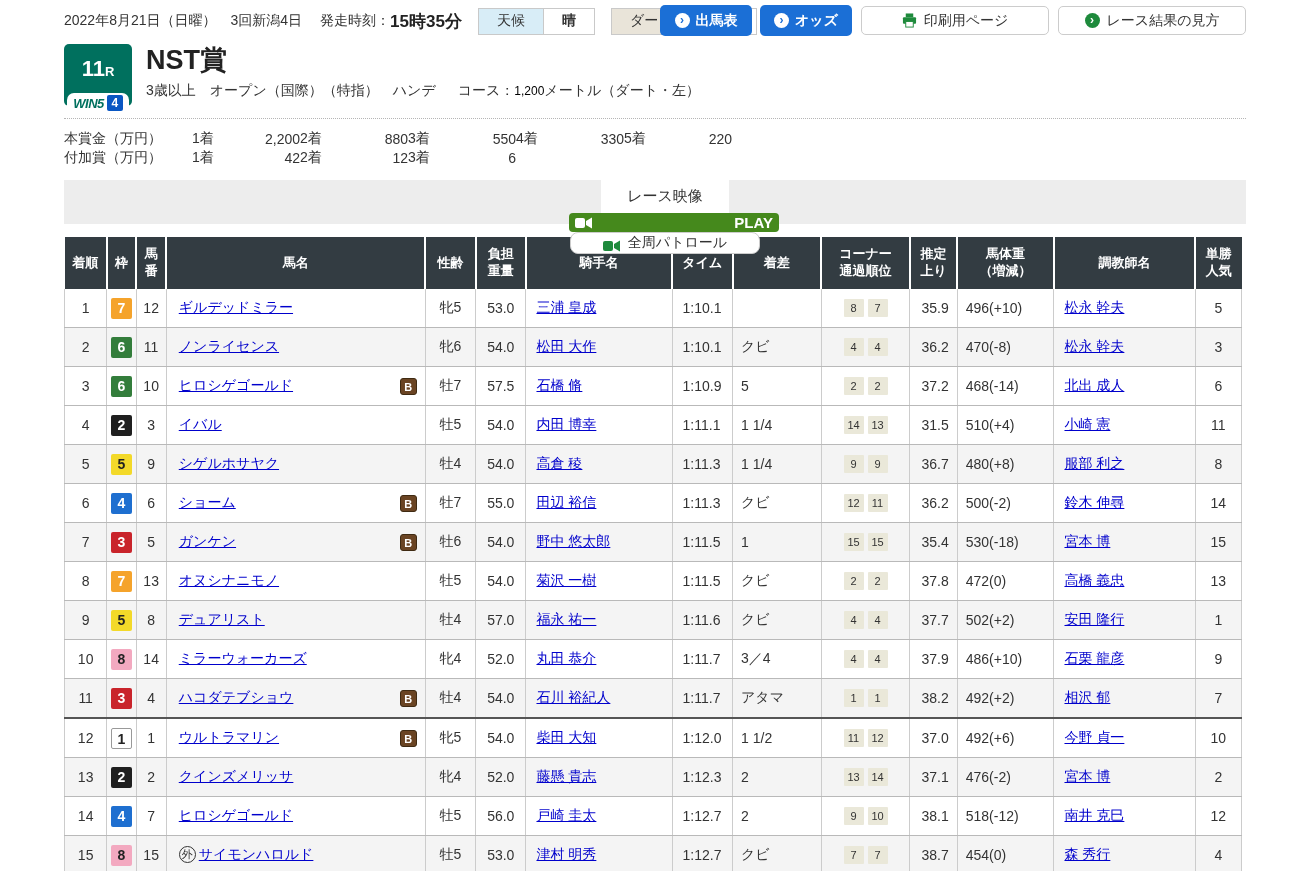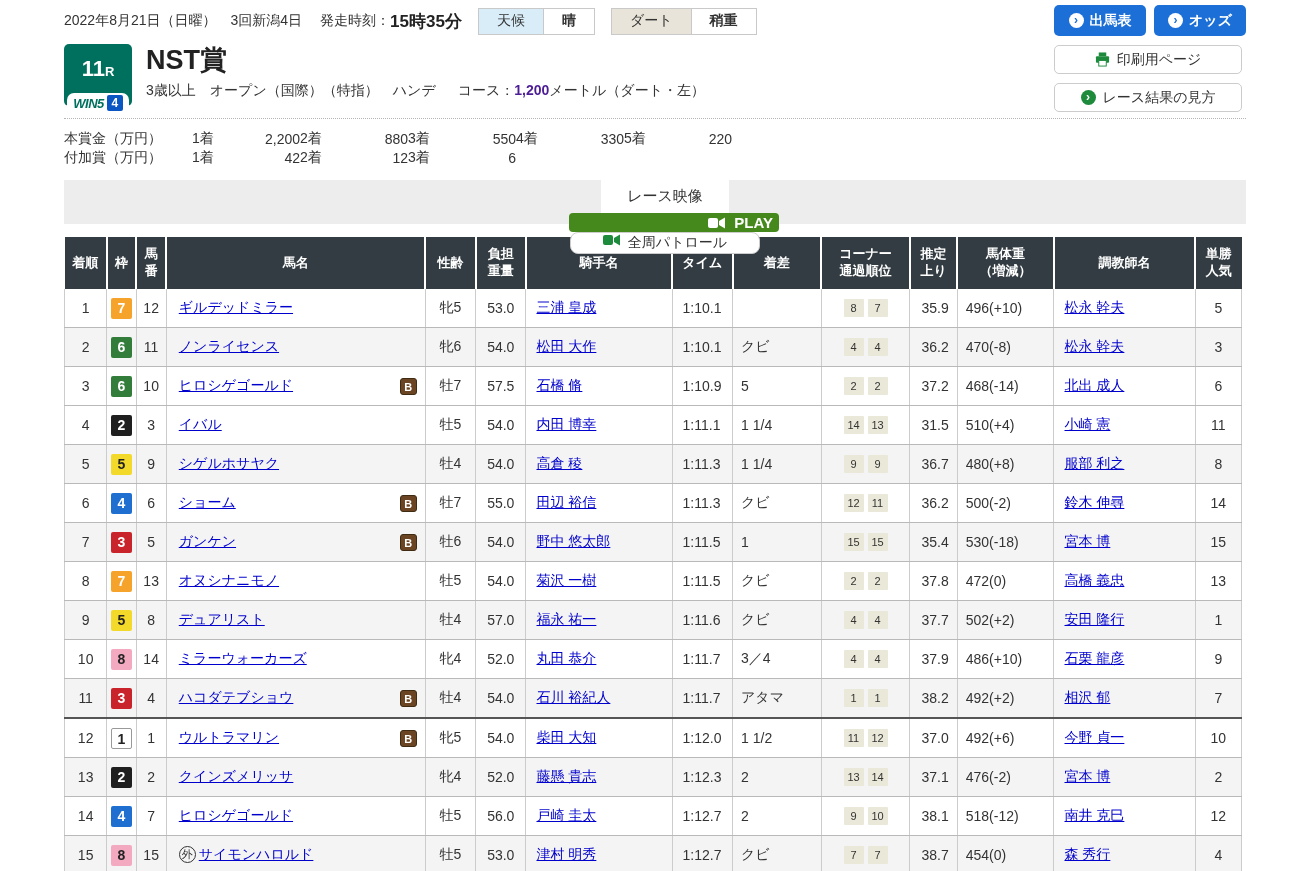--- a/index.html
+++ b/index.html
@@ -14,21 +14,21 @@
   .meeting{margin-left:14px;}
   .start-label{margin-left:18px;}
   .start-time{font-weight:bold;font-size:17px;color:#222;}
   .badge-group{display:inline-flex;align-items:stretch;border:1px solid #c9c9c9;height:27px;box-sizing:border-box;margin-left:16px;background:#fff;}
   .badge-label,.badge-value{display:flex;align-items:center;padding:0 18px;}
   .badge-label.blue{background:#d8edf7;}
   .badge-label.tan{background:#e9e4d9;}
   .badge-value{background:#fff;font-weight:bold;border-left:1px solid #c9c9c9;}
 
   
-  .side-actions{position:absolute;top:5px;right:0;display:flex;flex-direction:column;align-items:flex-start;gap:9px;z-index:5;}
+  .side-actions{position:absolute;top:5px;right:0;display:flex;flex-direction:row;align-items:center;gap:9px;z-index:5;}
   .blue-row{display:flex;gap:8px;}
   .blue-btn{
     display:flex;align-items:center;justify-content:center;gap:6px;
     min-width:92px;height:31px;padding:0 12px;border:none;border-radius:5px;
     background:#1b6fd6;color:#fff;font-weight:bold;font-size:14px;cursor:pointer;
     font-family:inherit;
   }
   .circ{display:inline-block;width:15px;height:15px;line-height:14px;border-radius:50%;
     background:#fff;color:#1b6fd6;font-size:12px;font-weight:bold;text-align:center;}
   .circ::before{content:"›";}
@@ -45,37 +45,37 @@
   .race-header{display:flex;margin-top:8px;}
   .race-badge{width:68px;height:62px;background:#00705e;border-radius:5px;padding:3px;box-sizing:border-box;text-align:center;flex:none;}
   .race-no{color:#fff;font-weight:bold;font-size:22px;line-height:43px;}
   .race-no small{font-size:13px;font-weight:bold;}
   .win5-strip{background:#fff;height:20px;display:flex;align-items:center;justify-content:center;gap:3px;border-radius:7px;}
   .win5-text{font-style:italic;font-weight:bold;font-size:13px;color:#00705e;letter-spacing:-0.5px;}
   .win5-num{display:inline-block;background:#0a57c3;color:#fff;font-weight:bold;font-size:12px;width:16px;height:16px;line-height:16px;border-radius:2px;}
   .race-info{margin-left:14px;}
   .race-title{font-size:27px;font-weight:bold;color:#222;margin:0;line-height:32px;}
   .race-cond{font-size:14px;color:#333;margin-top:6px;}
-  .race-cond .dist{font-weight:bold;font-size:14px;color:#4c1d95;}
+  .race-cond .dist{font-weight:normal;font-size:12px;color:#000000;}
   .dotted{border-bottom:1px dotted #b5b5b5;margin-top:12px;}
 
   
   .prize{margin-top:10px;font-size:14px;color:#333;}
   .prize-row{display:grid;grid-template-columns:128px repeat(5,48px 60px);align-items:center;height:19px;}
   .prize-row .pl{text-align:left;}
   .prize-row .pv{text-align:right;}
 
   
   .video-band{margin-top:13px;height:44px;background:#ededed;display:flex;align-items:center;padding-left:20px;box-sizing:border-box;flex-direction:column;}
   .video-label{background:#fff;padding:7px 26px;font-size:15px;color:#333;}
   .play-btn{margin-left:18px;width:210px;height:34px;background:#45891c;border:none;border-radius:4px;
-    color:#fff;font-weight:bold;font-size:15px;display:flex;align-items:center;justify-content:flex-end;gap:9px;cursor:pointer;font-family:inherit;}
+    color:#fff;font-weight:bold;font-size:15px;display:flex;align-items:center;justify-content:space-between;gap:9px;cursor:pointer;font-family:inherit;}
   .band-divider{height:44px;border-left:1px dotted #b5b5b5;margin:0 26px;}
   .patrol-btn{width:190px;height:50px;background:#fff;border:1px solid #ccc;border-radius:8px;
-    color:#333;font-size:14px;display:flex;align-items:flex-start;justify-content:center;gap:8px;cursor:pointer;font-family:inherit;}
+    color:#333;font-size:14px;display:flex;align-items:flex-end;justify-content:center;gap:8px;cursor:pointer;font-family:inherit;}
 
   
   table.results{margin-top:13px;border-collapse:collapse;width:1178px;table-layout:fixed;font-size:14px;}
   .results thead th{
     background:#333c42;color:#fff;font-size:13px;font-weight:bold;
     white-space:pre-line;height:52px;line-height:1.3;border-right:2px solid #fff;padding:0 2px;
   }
   .results thead th:last-child{border-right:none;}
   .results tbody td{height:38px;border-bottom:1px solid #b9b9b9;border-right:1px solid #ccc;padding:0;vertical-align:middle;}
   .results tbody td:first-child{border-left:1px solid #ccc;}

